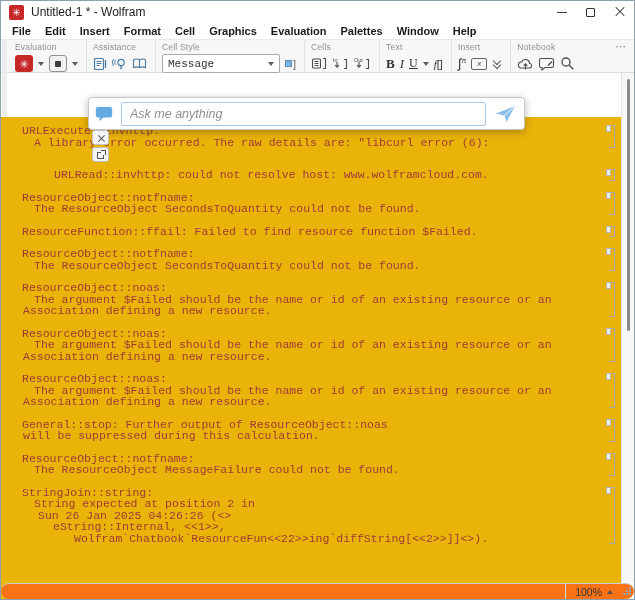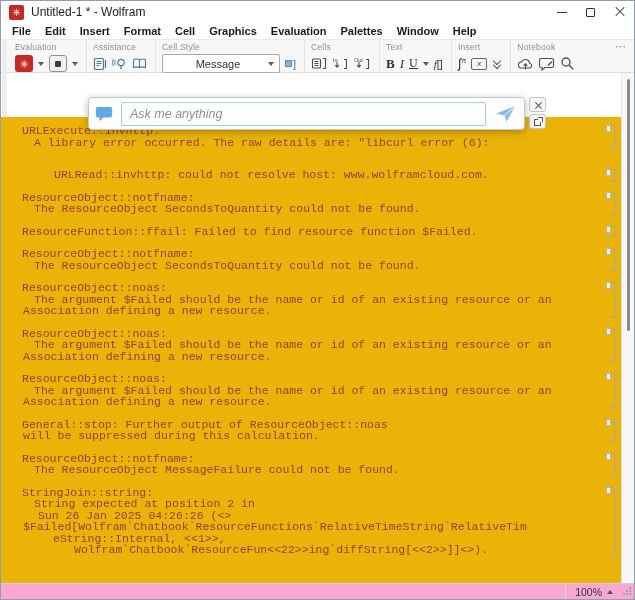--- a/index.html
+++ b/index.html
@@ -32,21 +32,21 @@
   .tb-label{ font-size:8.5px; color:#8f8f8f; letter-spacing:.2px; display:block; }
   .tb-row{ display:flex; align-items:center; gap:5px; margin-top:2px; height:19px; }
   .chv{ width:0; height:0; border-left:3.5px solid transparent; border-right:3.5px solid transparent; border-top:4px solid #5a5a5a; display:inline-block; }
   .run-btn{ width:18px; height:17px; background:#c62828; border:none; border-radius:3px; color:#fff;
     font-size:11px; line-height:16px; text-align:center; cursor:pointer; }
   .abort-btn{ position:relative; width:18px; height:17px; background:#f1f1f1; border:1px solid #8f8f8f; border-radius:3px; cursor:pointer; }
   .abort-sq{ position:absolute; left:5px; top:4.5px; width:6px; height:6px; background:#3e3e3e; border-radius:1px; }
   .icon-btn{ background:none; border:none; padding:0; display:flex; align-items:center; justify-content:center; cursor:pointer; color:#4d4d4d; }
   .dd{ width:118px; height:19px; background:#fff; border:1px solid #ababab; border-radius:2px;
     display:flex; align-items:center; padding:0 5px; cursor:pointer; }
-  .dd-text{ font-size:11px; color:#333; flex:1; text-align:center; }
+  .dd-text{ font-size:11px; color:#333; flex:1; text-align:left;font-family:Liberation Mono, monospace; }
   .style-prev{ display:flex; align-items:center; gap:1px; font-size:11px; color:#666; }
   .style-prev .sw{ width:7px; height:7px; background:#7fb2d9; border:1px solid #5a8fbf; display:inline-block; }
   .txt-b{ font-family:"Liberation Serif",serif; font-weight:700; font-size:13px; color:#333; }
   .txt-i{ font-family:"Liberation Serif",serif; font-style:italic; font-size:13px; color:#333; }
   .txt-u{ font-family:"Liberation Serif",serif; font-size:12px; text-decoration:underline; color:#333; }
   .txt-f{ font-size:11px; color:#333; }
   .txt-f i{ font-family:"Liberation Serif",serif; }
   .int-ico{ font-size:13px; color:#333; position:relative; }
   .int-ico sup{ font-size:7px; position:relative; top:-3px; }
   .inline-ico{ width:16px; height:12px; border:1px solid #666; border-radius:2px; font-size:8px;
@@ -65,39 +65,39 @@
   .i0{padding-left:21px;} .i1{padding-left:33px;} .i1a{padding-left:37px;}
   .i2{padding-left:22px;} .i2a{padding-left:73px;} .i3{padding-left:52px;}
   .gap10{ margin-top:21px;padding-left:32px; }
   .cb{ position:absolute; top:0; bottom:0; right:6px; width:6px;
     border:1px solid #a6a6a6; border-left:none; cursor:pointer; }
   .cbtag{ position:absolute; left:-3px; top:-1px; width:5px; height:7px; border:1px solid #b4b4b4; background:#efefef; }
   
   .vscroll{ position:absolute; top:72px; right:0; width:13px; bottom:16px; background:#f7f7f7; border-left:1px solid #e3e3e3; }
   .vthumb{ position:absolute; top:6px; left:5px; width:3px; height:252px; background:#8a8a8a; border-radius:2px; cursor:pointer; }
   
-  .assist{ position:absolute; left:87px; top:96px; z-index:6; display:flex; align-items:flex-start; }
+  .assist{ position:absolute; left:87px; top:96px; z-index:6; display:flex; align-items:flex-start;flex-direction:column; }
   .assist-panel{ width:437px; height:33px; background:#fff; border:1px solid #c6c6c6; border-radius:4px;
     box-shadow:0 2px 8px rgba(0,0,0,.28); display:flex; align-items:center; padding:0 6px; gap:7px; }
   .assist-input{ flex:1; height:24px; border:1px solid #a5cbe9; border-radius:2px; padding:0 8px;
     font-family:"Liberation Sans",sans-serif; font-size:12.5px; font-style:italic; color:#333; outline:none; }
   .assist-input::placeholder{ color:#8f8f8f; font-style:italic; }
   .send-btn{ background:none; border:none; padding:0 2px; cursor:pointer; display:flex; }
   .assist-side{ display:flex; flex-direction:column; gap:2px; margin-left:4px; }
   .sq-btn{ position:relative; width:17px; height:15px; background:#f5f5f5; border:1px solid #c2c2c2;
     border-radius:3px; cursor:pointer; }
   .x-ico{ position:absolute; left:5px; top:4px; width:7px; height:7px; }
   .x-ico::before,.x-ico::after{ content:""; position:absolute; left:-1px; top:3px; width:9px; height:1px; background:#555; }
   .x-ico::before{ transform:rotate(45deg);} .x-ico::after{ transform:rotate(-45deg);}
   .po-ico{ position:absolute; left:4px; top:4px; width:7px; height:7px; border:1px solid #555; }
   .po-ico::after{ content:""; position:absolute; right:-3px; top:-3px; width:4px; height:4px;
     border-top:1.5px solid #555; border-right:1.5px solid #555; background:#f5f5f5; }
   
-  .statusbar{ position:absolute; left:0; right:0; bottom:0; height:16px; background:#f9a8d4;
-    border-top:1px solid #cfcfcf; display:flex; align-items:center; }
+  .statusbar{ position:absolute; left:0; right:0; bottom:0; height:16px; background:#f97316;
+    border-top:1px solid #cfcfcf; display:flex; align-items:center;border-radius:8px; }
   .sb-right{ margin-left:auto; display:flex; align-items:center; height:100%; }
   .sb-sep{ width:1px; height:100%; background:#d8d8d8; }
   .zoom-ctl{ display:flex; align-items:center; gap:5px; padding:0 9px; background:none; border:none; cursor:pointer; }
   .zoom-text{ font-size:10.5px; color:#333; }
   .tri-up{ width:0; height:0; border-left:3.5px solid transparent; border-right:3.5px solid transparent; border-bottom:4px solid #555; }
   .grip{ position:relative; width:12px; height:100%; }
   .grip::before{ content:""; position:absolute; right:3px; top:3px; width:2px; height:2px; background:#a5a5a5;
     box-shadow:-3px 3px 0 #a5a5a5, 0 3px 0 #a5a5a5, 0 6px 0 #a5a5a5, -3px 6px 0 #a5a5a5, -6px 6px 0 #a5a5a5; }
   svg{ display:block; }
 </style>
@@ -357,21 +357,20 @@
       <div class="i1">The ResourceObject MessageFailure could not be found.</div>
       <span class="cb">
           <span class="cbtag"></span>
         </span>
     </div>
 
     <div class="msg">
       <div class="i0">StringJoin::string:</div>
       <div class="i1">String expected at position 2 in</div>
       <div class="i1a">Sun 26 Jan 2025 04:26:26 (&lt;&gt;</div>
-      <div class="i2">$Failed[Wolfram`Chatbook`ResourceFunctions`RelativeTimeString`RelativeTim</div>
       <div class="i3">eString::Internal, &lt;&lt;1&gt;&gt;,</div>
       <div class="i2a">Wolfram`Chatbook`ResourceFun&lt;&lt;22&gt;&gt;ing`diffString[&lt;&lt;2&gt;&gt;]]&lt;&gt;).</div>
       <span class="cb">
           <span class="cbtag"></span>
         </span>
     </div>
 
 
   </div>
 

